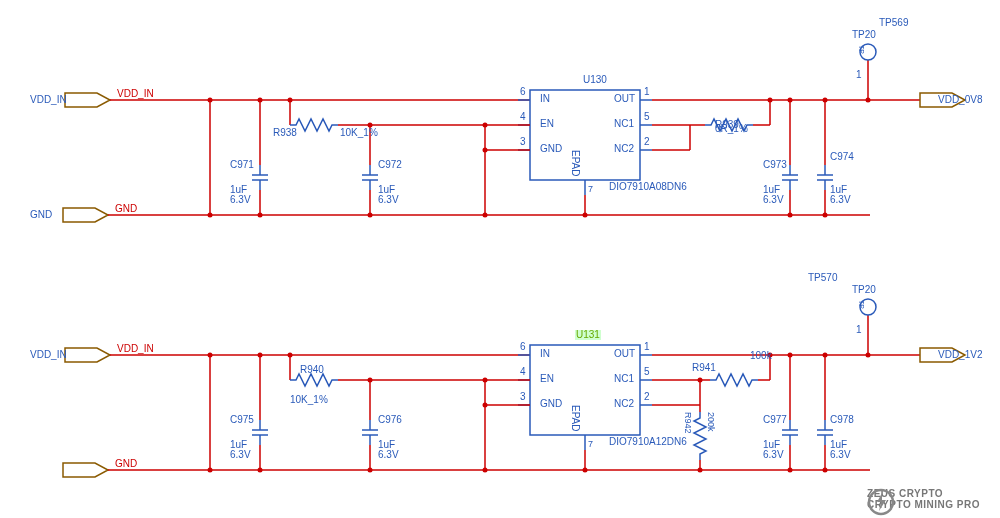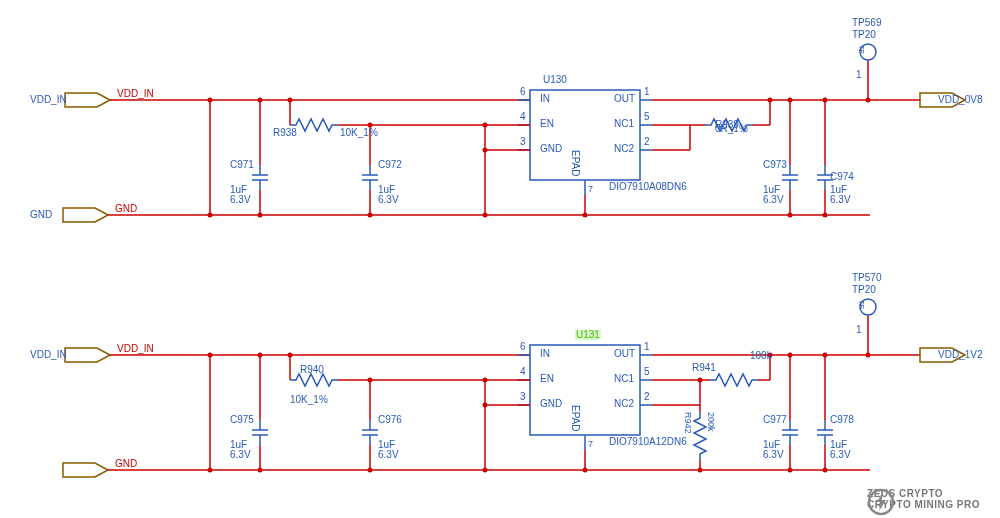--- a/index.html
+++ b/index.html
@@ -219,21 +219,21 @@
 
   <line x1="210" y1="355" x2="210" y2="470" stroke="#c00" stroke-width="1.5"></line>
 </svg>
 
 <div class="label" style="left:30px;top:95px">VDD_IN</div>
 <div class="label red" style="left:117px;top:89px">VDD_IN</div>
 <div class="label" style="left:30px;top:210px">GND</div>
 <div class="label red" style="left:115px;top:204px">GND</div>
 <div class="label" style="left:938px;top:95px">VDD_0V8</div>
 
-<div class="label" style="left:543px;top:75px">U130</div>
+<div class="label" style="left:583px;top:75px">U130</div>
 <div class="label" style="left:609px;top:182px">DIO7910A08DN6</div>
 <div class="label" style="left:540px;top:94px">IN</div>
 <div class="label" style="left:540px;top:119px">EN</div>
 <div class="label" style="left:540px;top:144px">GND</div>
 <div class="label" style="left:614px;top:94px">OUT</div>
 <div class="label" style="left:614px;top:119px">NC1</div>
 <div class="label" style="left:614px;top:144px">NC2</div>
 <div class="label rotate90" style="left:580px;top:150px">EPAD</div>
 <div class="label" style="left:520px;top:87px">6</div>
 <div class="label" style="left:520px;top:112px">4</div>
@@ -250,25 +250,25 @@
 
 <div class="label" style="left:230px;top:160px">C971</div>
 <div class="label" style="left:230px;top:185px">1uF</div>
 <div class="label" style="left:230px;top:195px">6.3V</div>
 <div class="label" style="left:378px;top:160px">C972</div>
 <div class="label" style="left:378px;top:185px">1uF</div>
 <div class="label" style="left:378px;top:195px">6.3V</div>
 <div class="label" style="left:763px;top:160px">C973</div>
 <div class="label" style="left:763px;top:185px">1uF</div>
 <div class="label" style="left:763px;top:195px">6.3V</div>
-<div class="label" style="left:830px;top:172px">C974</div>
+<div class="label" style="left:830px;top:152px">C974</div>
 <div class="label" style="left:830px;top:185px">1uF</div>
 <div class="label" style="left:830px;top:195px">6.3V</div>
 
-<div class="label" style="left:852px;top:18px">TP569</div>
+<div class="label" style="left:879px;top:18px">TP569</div>
 <div class="label" style="left:852px;top:30px">TP20</div>
 <div class="label" style="left:856px;top:70px">1</div>
 <div class="label rotate90" style="left:865px;top:45px;font-size:7px">TP</div>
 
 <div class="label" style="left:30px;top:350px">VDD_IN</div>
 <div class="label red" style="left:117px;top:344px">VDD_IN</div>
 <div class="label red" style="left:115px;top:459px">GND</div>
 <div class="label" style="left:938px;top:350px">VDD_1V2</div>
 
 <div class="label green" style="left:575px;top:330px;background:#cfffcf;padding:0 1px">U131</div>
@@ -301,21 +301,21 @@
 <div class="label" style="left:378px;top:415px">C976</div>
 <div class="label" style="left:378px;top:440px">1uF</div>
 <div class="label" style="left:378px;top:450px">6.3V</div>
 <div class="label" style="left:763px;top:415px">C977</div>
 <div class="label" style="left:763px;top:440px">1uF</div>
 <div class="label" style="left:763px;top:450px">6.3V</div>
 <div class="label" style="left:830px;top:415px">C978</div>
 <div class="label" style="left:830px;top:440px">1uF</div>
 <div class="label" style="left:830px;top:450px">6.3V</div>
 
-<div class="label" style="left:852px;top:273px">TP570</div>
+<div class="label" style="left:808px;top:273px">TP570</div>
 <div class="label" style="left:852px;top:285px">TP20</div>
 <div class="label" style="left:856px;top:325px">1</div>
 <div class="label rotate90" style="left:865px;top:300px;font-size:7px">TP</div>
 
 <div class="watermark">
   <svg width="28" height="28" viewBox="0 0 28 28">
     <circle cx="14" cy="14" r="12" fill="none" stroke="#888" stroke-width="2.5"></circle>
     <polygon points="15,5 10,14 14,14 12,23 19,12 15,12" fill="#888"></polygon>
   </svg>
   <div class="txt">

